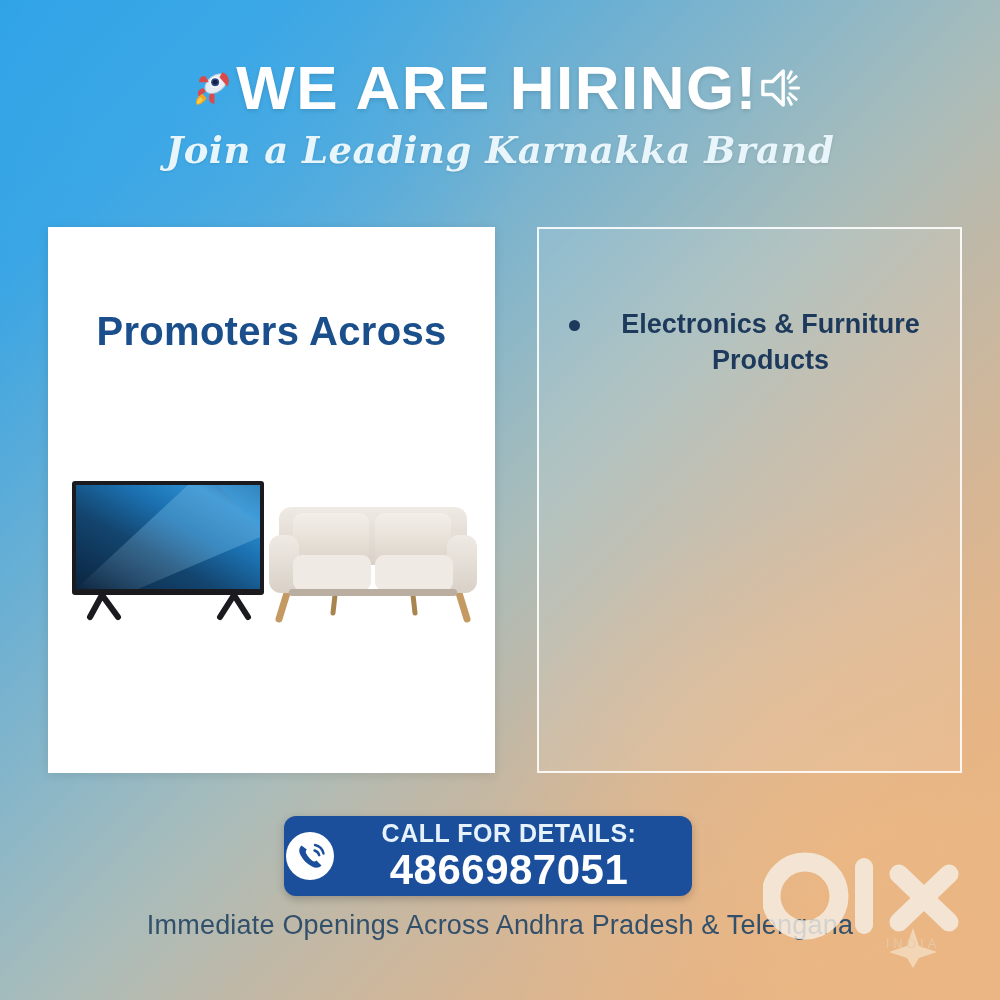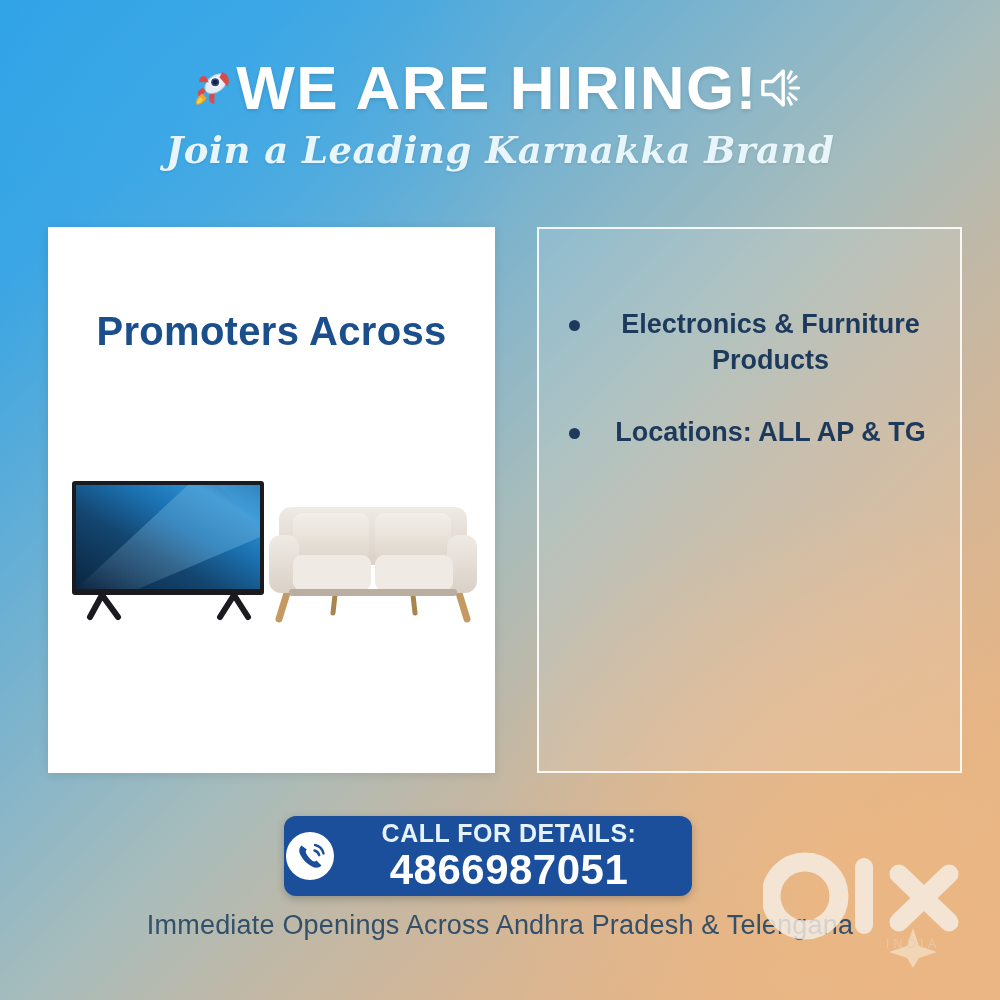--- a/index.html
+++ b/index.html
@@ -359,24 +359,20 @@
 
     </div>
   </div>
 
   <div id="details-panel">
     <ul id="benefits-list">
       <li>
         <span class="bullet-dot"></span>
         <span>Electronics &amp; Furniture Products</span>
       </li>
-      <li>
-        <span class="bullet-dot"></span>
-        <span>Locations: ALL AP &amp; TG</span>
-      </li>
     </ul>
   </div>
 
   <div id="call-banner">
 
     <svg id="phone-icon" viewBox="0 0 52 52">
       <circle cx="26" cy="26" r="24" fill="#ffffff"></circle>
       <path d="M17.5 15.5 C15 18 14.5 21 16.5 25 C19 30 23 34 28 36.5
                C32 38.5 35 38 37.5 35.5 L32.5 30.5 C31 31.8 29.5 31.8 28 30.5
                C25.5 28.4 24.2 26.8 22.5 24 C21.4 22.3 21.6 20.8 22.8 19.5 Z" fill="#1b4f9c"></path>

